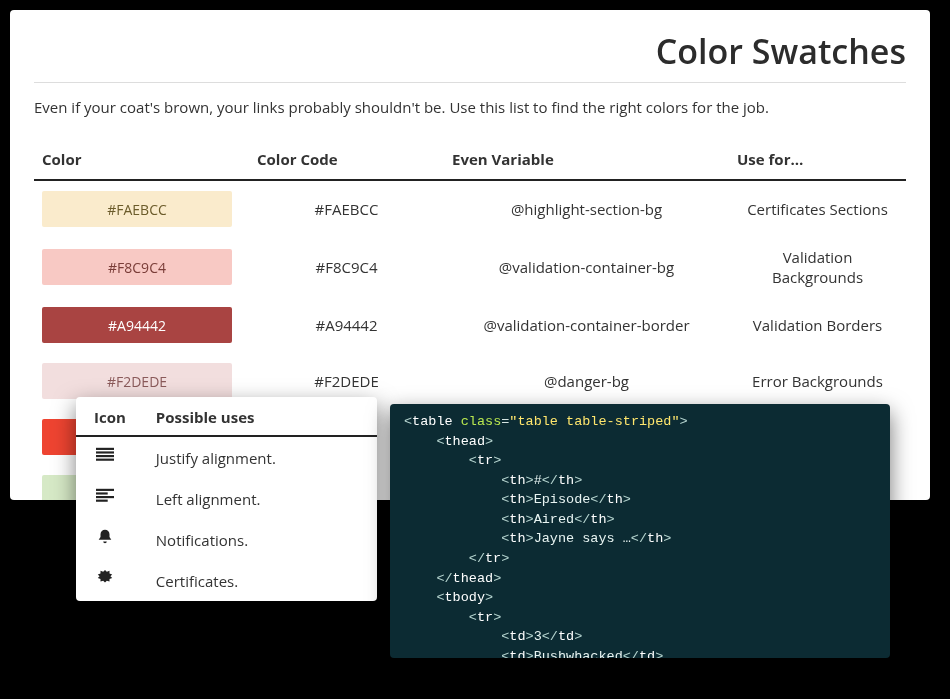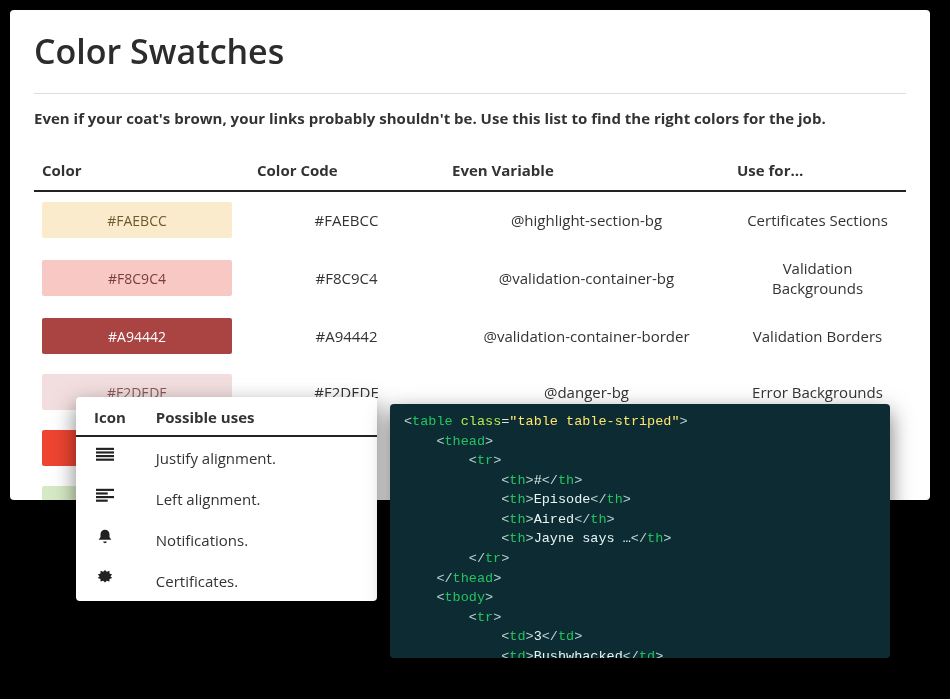--- a/index.html
+++ b/index.html
@@ -22,33 +22,33 @@
     height: 490px;
     background: #fff;
     border-radius: 4px;
     box-shadow: 0 6px 18px rgba(0,0,0,0.5);
     padding: 18px 24px 0 24px;
     overflow: hidden;
   }
   .main-card h1 {
     font-size: 34px;
     font-weight: 600;
-    margin: 0 0 19px 0;
+    margin: 0 0 8px 0;
     color: #2c2c2c;
+    text-align: right;
   }
   .main-card hr {
     border: none;
     border-top: 1px solid #ddd;
     margin: 0 0 14px 0;
   }
   .main-card p.intro {
     font-size: 15px;
     color: #333;
     margin: 0 0 22px 0;
-    font-weight: bold;
   }
   table.swatch-table {
     width: 100%;
     border-collapse: collapse;
   }
   table.swatch-table thead th {
     text-align: left;
     font-size: 15px;
     font-weight: 700;
     padding: 10px 8px;
@@ -111,21 +111,21 @@
     box-shadow: 0 8px 22px rgba(0,0,0,0.55);
     padding: 8px 14px;
     font-family: "Consolas","Menlo","Courier New",monospace;
     font-size: 13.5px;
     line-height: 1.45;
     color: #d6e5e3;
     overflow: hidden;
     white-space: pre;
   }
   .code-panel .lt, .code-panel .gt, .code-panel .sl { color: #b6d5d0; }
-  .code-panel .tag { color: #22c55e; }
+  .code-panel .tag { color: #ffffff; }
   .code-panel .attr { color: #b9e84f; }
   .code-panel .str { color: #ffe66d; }
   .code-panel .txt { color: #e8f4f2; }
 </style>
 </head>
 <body>
 
 <div class="main-card">
   <h1>Color Swatches</h1>
   <hr>

